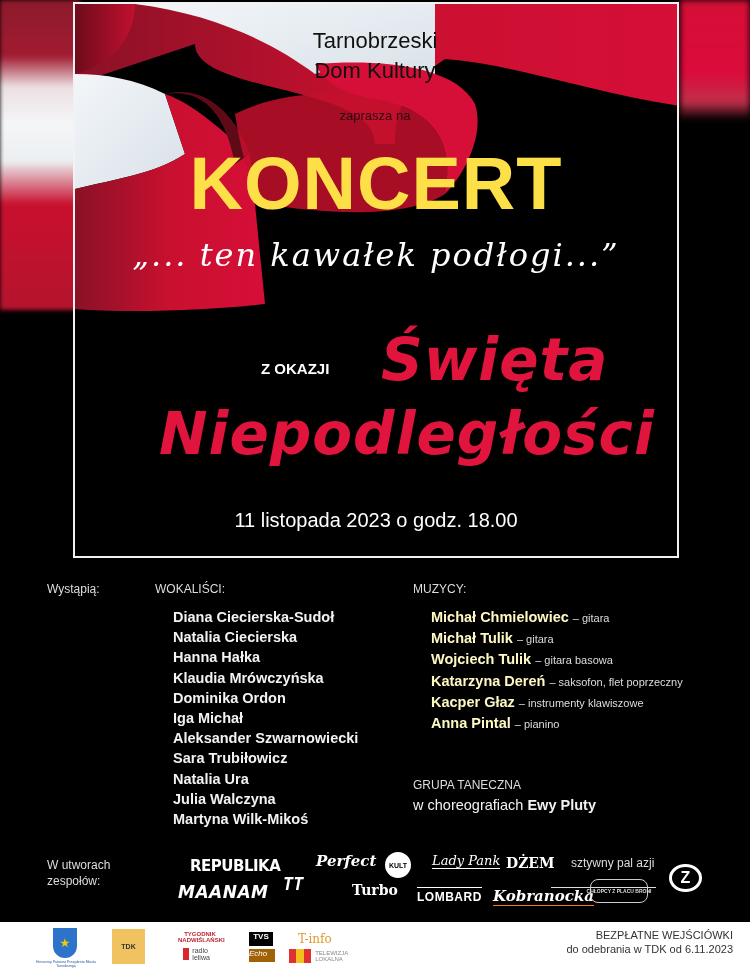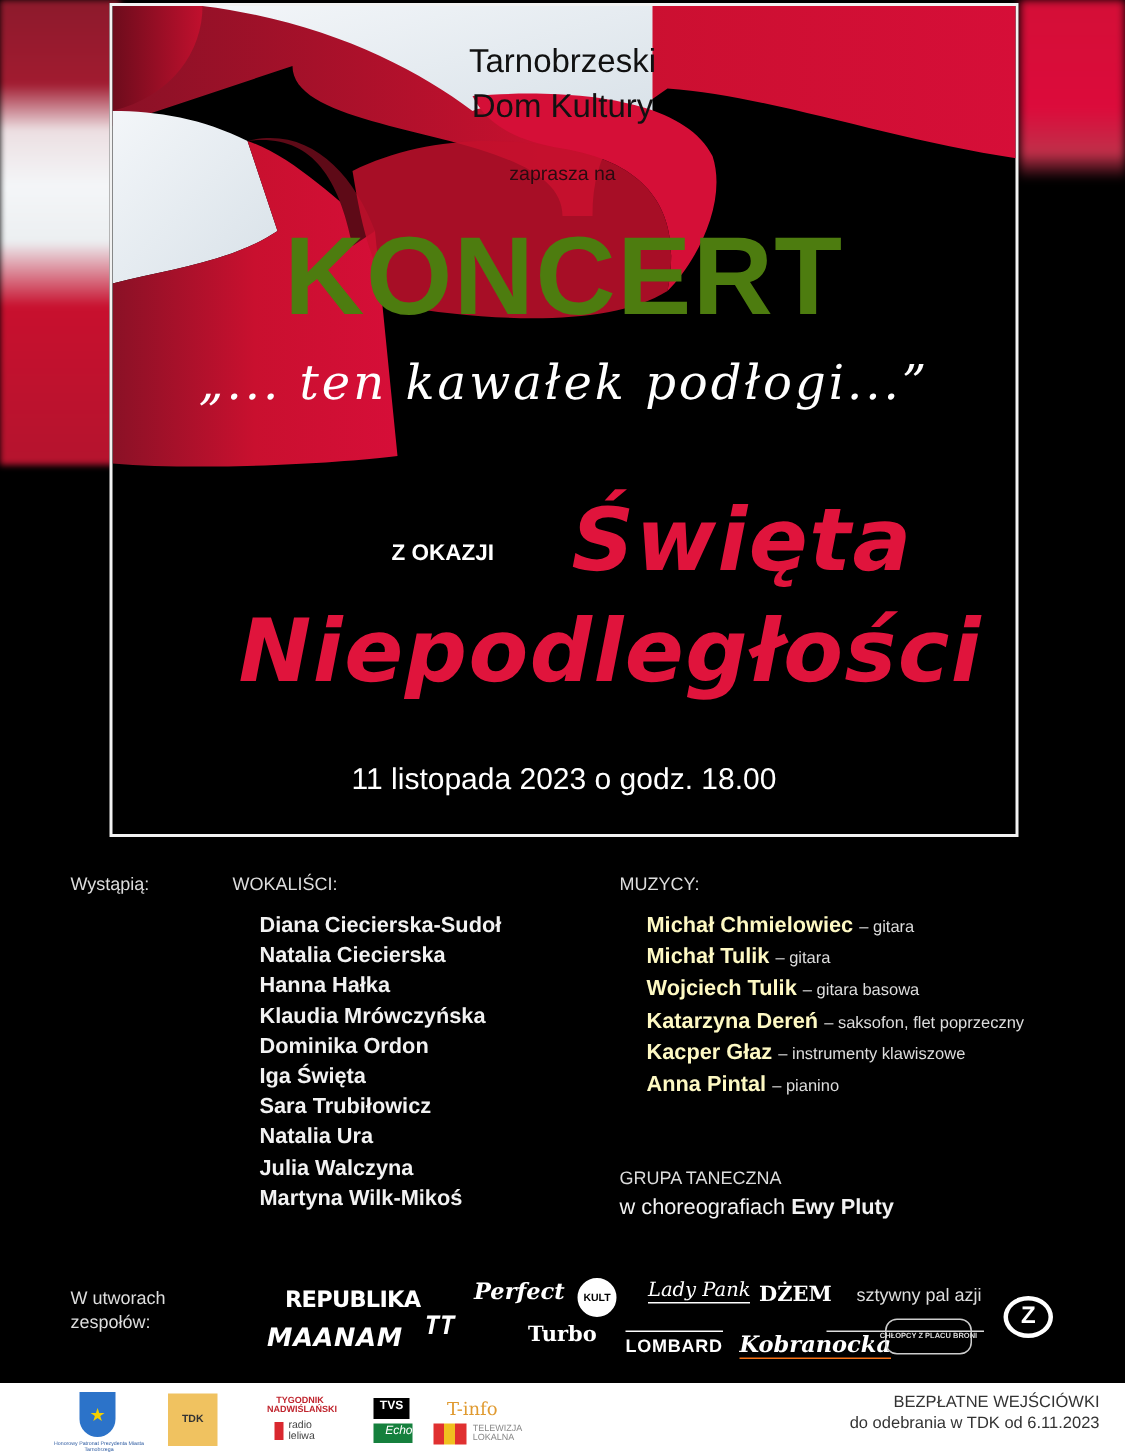--- a/index.html
+++ b/index.html
@@ -31,21 +31,21 @@
     position: absolute; left: 140px; top: 22px; width: 320px; text-align: center;
     font-family: "Liberation Sans", sans-serif; font-size: 22px; line-height: 30px; color: #111;
   }
   .invite {
     position: absolute; left: 140px; top: 104px; width: 320px; text-align: center;
     font-size: 13px; color: #2a0a10;
   }
   .koncert {
     position: absolute; left: 0; top: 140px; width: 602px; text-align: center;
     font-family: "Liberation Sans", sans-serif; font-weight: 700; font-size: 74px;
-    letter-spacing: 1px; color: #4d7c0f; line-height: 80px;
+    letter-spacing: 1px; color: #fde047; line-height: 80px;
   }
   .subtitle {
     position: absolute; left: 0; top: 232px; width: 602px; text-align: center;
     font-family: "DejaVu Serif", serif; font-style: italic; font-size: 32px; color: #fff;
     letter-spacing: 2px; font-weight: 300;
   }
   .occasion-label {
     position: absolute; left: 186px; top: 356px; font-size: 15px; font-weight: 700; color: #fff;
   }
   .holiday-1 {
@@ -99,21 +99,21 @@
   
   .footer { position: absolute; left: 0; top: 922px; width: 750px; height: 48px; background: #fff; }
   .logo { position: absolute; }
   .l-coat { left: 53px; top: 6px; width: 24px; height: 30px; background: #2c73c9; border-radius: 0 0 12px 12px; display: flex; align-items: center; justify-content: center; color: #f4d000; font-size: 12px; }
   .l-coat-cap { left: 34px; top: 38px; width: 64px; font-size: 3.5px; color: #2c5aa0; text-align: center; line-height: 4px; }
   .l-tdk { left: 112px; top: 7px; width: 33px; height: 35px; background: #f0c260; color: #333; font-size: 7px; font-weight: 700; display: flex; align-items: center; justify-content: center; }
   .l-tyg { left: 178px; top: 9px; width: 44px; height: 12px; font-size: 6px; color: #c0262f; font-weight: 700; line-height: 6px; text-align: center; }
   .l-radio { left: 183px; top: 25px; width: 34px; height: 14px; font-size: 7px; color: #444; display: flex; align-items: center; }
   .l-radio i { display: inline-block; width: 9px; height: 12px; background: #d9282f; margin-right: 3px; }
   .l-tvs { left: 249px; top: 10px; width: 24px; height: 14px; background: #000000; color: #fff; font-size: 8px; font-weight: 700; text-align: center; }
-  .l-echo { left: 249px; top: 27px; width: 26px; height: 13px; background: #15803d; color: #fff; font-size: 8px; font-style: italic; text-align: right; }
+  .l-echo { left: 249px; top: 27px; width: 26px; height: 13px; background: #a16207; color: #fff; font-size: 8px; font-style: italic; text-align: left; }
   .l-tinfo { left: 298px; top: 10px; font-size: 12px; color: #e09a30; font-family: "DejaVu Serif", serif; }
   .l-tvl { left: 289px; top: 26px; width: 72px; height: 16px; display: flex; align-items: center; font-size: 6px; color: #888; line-height: 6px; }
   .l-tvl i { display: inline-block; width: 30px; height: 14px; background: linear-gradient(90deg, #e03030 33%, #f0c020 33% 66%, #e03030 66%); margin-right: 4px; }
 
   .tickets { position: absolute; right: 17px; top: 928px; text-align: right; color: #333; font-size: 11px; line-height: 14px; }
 </style>
 </head>
 <body>
 
 <div class="bg-top">
@@ -166,21 +166,22 @@
 </div>
 
 <div class="perf-label">Wystąpią:</div>
 <div class="vocal-head">WOKALIŚCI:</div>
 <ul class="vocal-list">
   <li>Diana Ciecierska-Sudoł</li>
   <li>Natalia Ciecierska</li>
   <li>Hanna Hałka</li>
   <li>Klaudia Mrówczyńska</li>
   <li>Dominika Ordon</li>
-  <li>Iga Święta</li>
+  <li>Iga Michał</li>
+  <li>Aleksander Szwarnowiecki</li>
   <li>Sara Trubiłowicz</li>
   <li>Natalia Ura</li>
   <li>Julia Walczyna</li>
   <li>Martyna Wilk-Mikoś</li>
 </ul>
 
 <div class="mus-head">MUZYCY:</div>
 <ul class="mus-list">
   <li><span class="mus-name">Michał Chmielowiec</span><span class="mus-role">– gitara</span></li>
   <li><span class="mus-name">Michał Tulik</span><span class="mus-role">– gitara</span></li>

